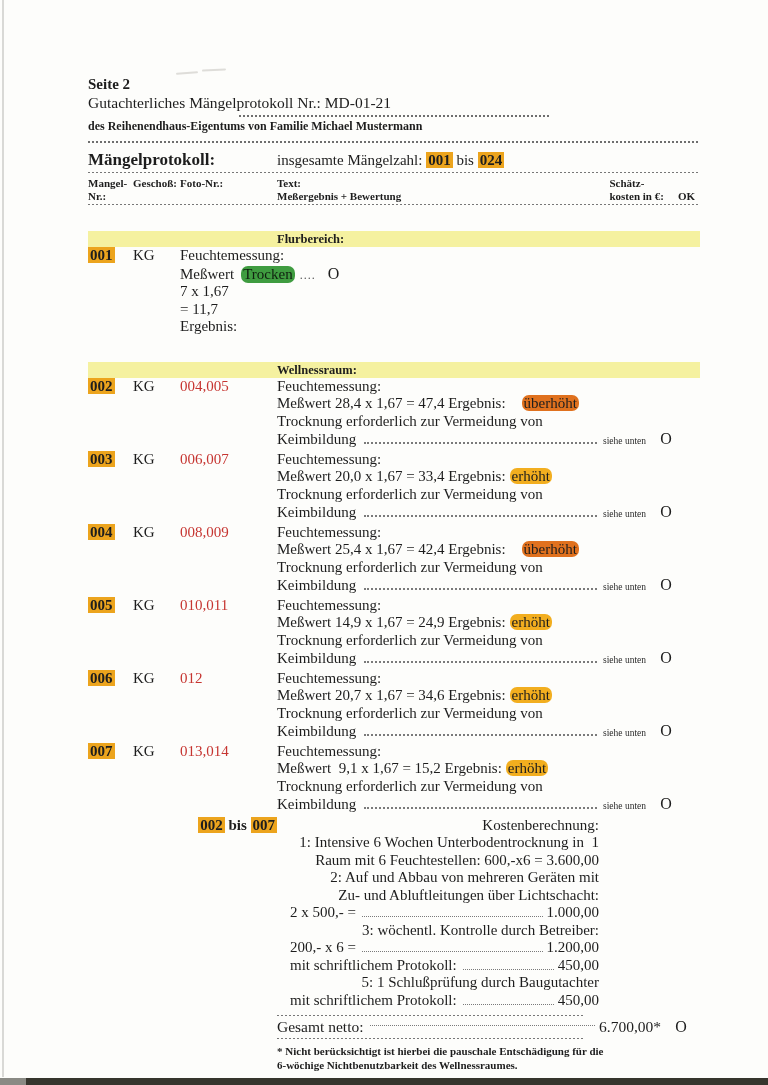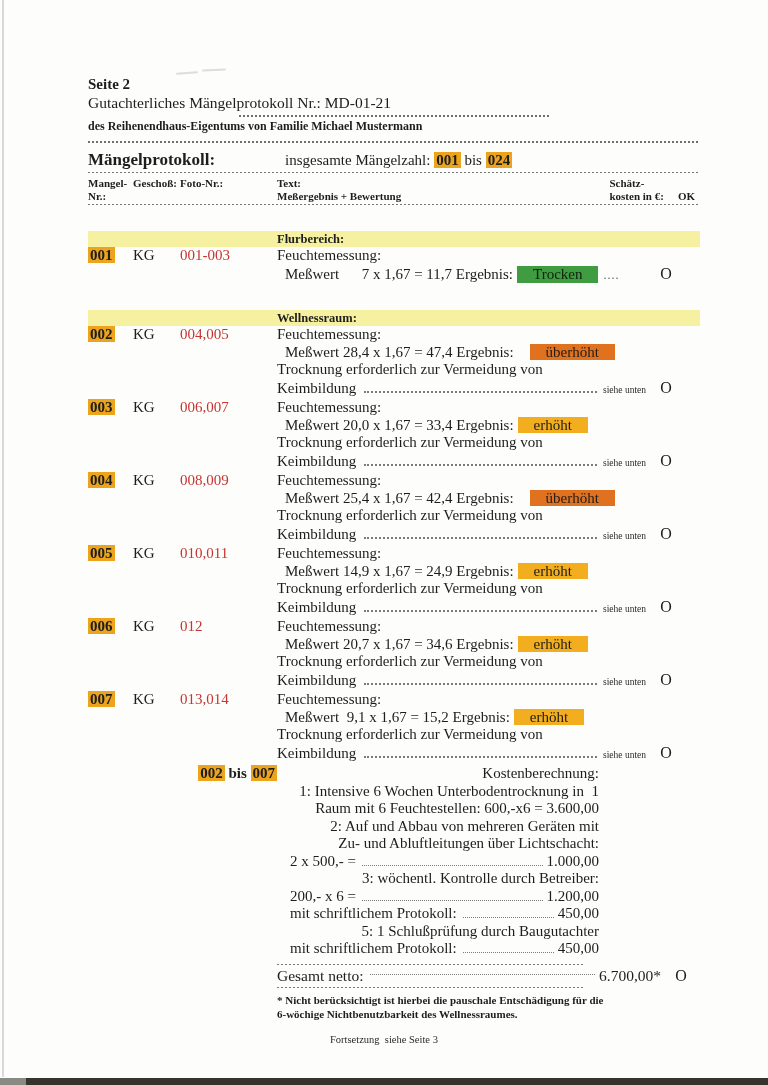--- a/index.html
+++ b/index.html
@@ -50,22 +50,22 @@
 
   
   .row{display:grid;grid-template-columns:45px 47px 97px 1fr;font-size:15px;line-height:17.5px;}
   .row .foto{color:var(--photo-red,#c63531);}
   .tline{min-height:17.5px;}
   .flexline{display:flex;align-items:baseline;}
   .leader{flex:1;border-bottom:2px dotted #7a7a7a;margin:0 6px 3px 8px;min-width:30px;}
   .spacer{flex:1;}
   .note{font-size:9.5px;color:#2a2a2a;white-space:nowrap;}
   .ok{font-size:16px;width:16px;text-align:center;margin-left:12px;margin-right:26px;line-height:17.5px;}
-  .pre{white-space:pre-wrap;margin-left:8px;}
-  .res{padding:0 16px;margin-left:4px;}
+  .pre{white-space:pre-wrap;}
+  .res{padding:0 2px;margin-left:4px;border-radius:7px;}
   .res.green{background:var(--result-green,#3f9c40);color:#10200f;}
   .res.orange{background:var(--result-orange,#e0711e);margin-left:16px;}
   .res.amber{background:var(--result-amber,#f2ae1f);}
   .dots{font-size:12px;color:#555;margin-left:5px;letter-spacing:1px;}
 
   
   .kosten{display:grid;grid-template-columns:189px 1fr;font-size:15px;line-height:17.5px;margin-top:1px;text-align:right;}
   .kosten-label{font-weight:700;}
   .kosten-lines{width:322px;}
   .kosten-lines .ind{padding-left:13px;}
@@ -128,21 +128,20 @@
     </div>
   </div>
 
   <div class="dotline thin"></div>
 
   <div class="band"><span>Flurbereich:</span></div>
 
   <div class="row">
     <div><span class="hl">001</span></div>
     <div>KG</div>
-    <div class="foto">001-003</div>
     <div>
       <div class="tline">Feuchtemessung:</div>
       <div class="tline flexline">
         <span class="pre">Meßwert      7 x 1,67 = 11,7 Ergebnis:</span>
         <span class="res green">Trocken</span>
         <span class="dots">....</span>
         <span class="spacer"></span>
         <span class="ok">O</span>
       </div>
     </div>

